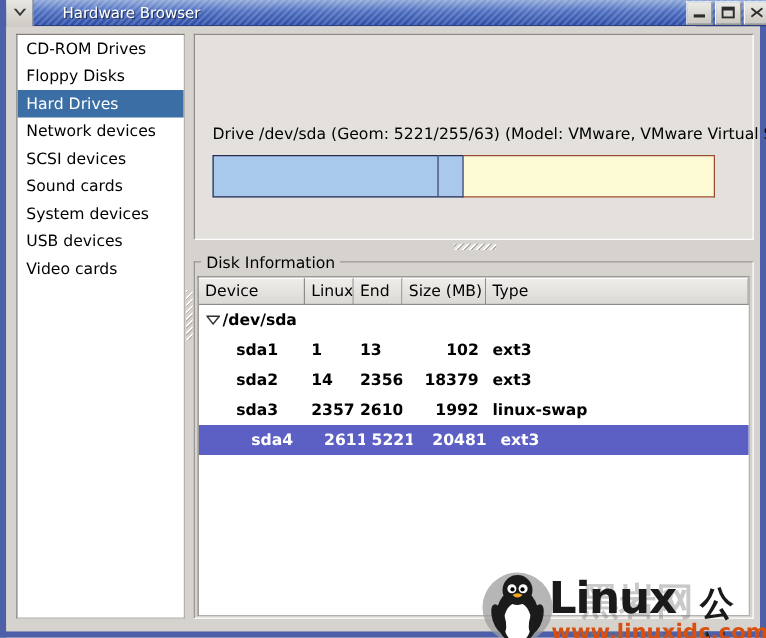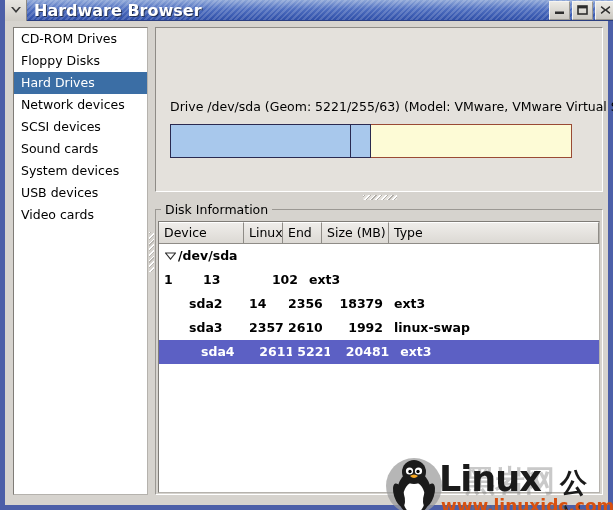--- a/index.html
+++ b/index.html
@@ -45,23 +45,23 @@
     width: 22px; height: 21px;
     background: linear-gradient(to bottom,#e8e6e1,#cfccc6);
     border-right: 1px solid #8d8a85;
     display: flex; align-items: center; justify-content: center;
     flex: 0 0 auto;
     cursor: pointer;
   }
   #menu-btn svg { display: block; }
   #title-text {
     color: #ffffff;
-    font-weight: bold;
-    font-size: 16px;
-    margin-left: 7px;
+    font-weight: normal;
+    font-size: 12px;
+    margin-left: 23px;
     text-shadow: 1px 1px 0 rgba(0,0,0,0.55);
     white-space: nowrap;
     flex: 0 0 auto;
   }
   #title-spacer { flex: 1 1 auto; }
   .wbtn {
     width: 21px; height: 19px;
     margin-right: 2px;
     background: linear-gradient(to bottom,#eceae5,#cbc8c2);
     border: 1px solid #9b9892;
@@ -350,20 +350,21 @@
       <div id="root-row">
         <div id="root-tri">
           <svg width="11" height="8" viewBox="0 0 11 8">
             <path d="M0.6 1 L10.4 1 L5.5 7.2 Z" fill="none" stroke="#303030" stroke-width="1.1"></path>
           </svg>
         </div>
         <div class="cell">/dev/sda</div>
       </div>
 
       <div class="trow">
+        <div class="cell c-device indent" style="width:85px">sda1</div>
         <div class="cell c-start" style="width:39px">1</div>
         <div class="cell c-end" style="width:39px">13</div>
         <div class="cell c-size" style="width:67px">102</div>
         <div class="cell c-type" style="width:210px">ext3</div>
       </div>
 
       <div class="trow">
         <div class="cell c-device indent" style="width:85px">sda2</div>
         <div class="cell c-start" style="width:39px">14</div>
         <div class="cell c-end" style="width:39px">2356</div>

